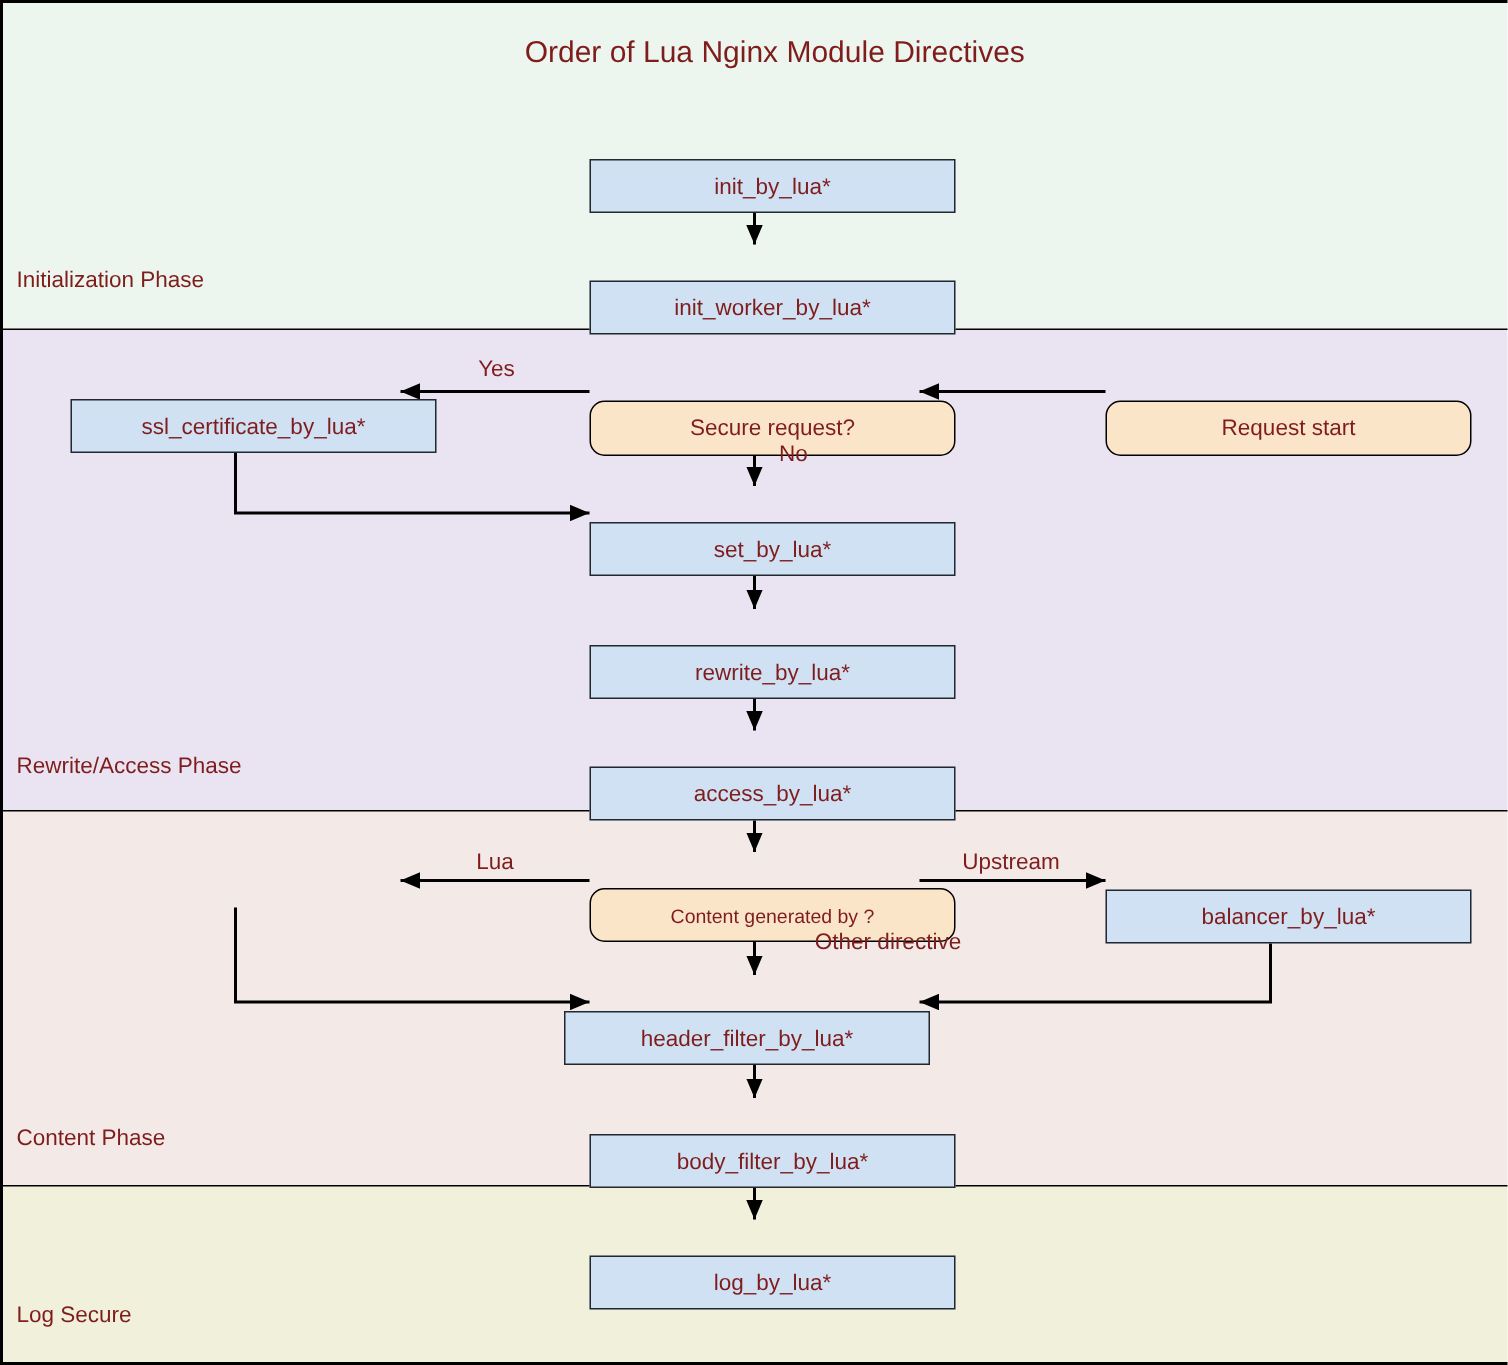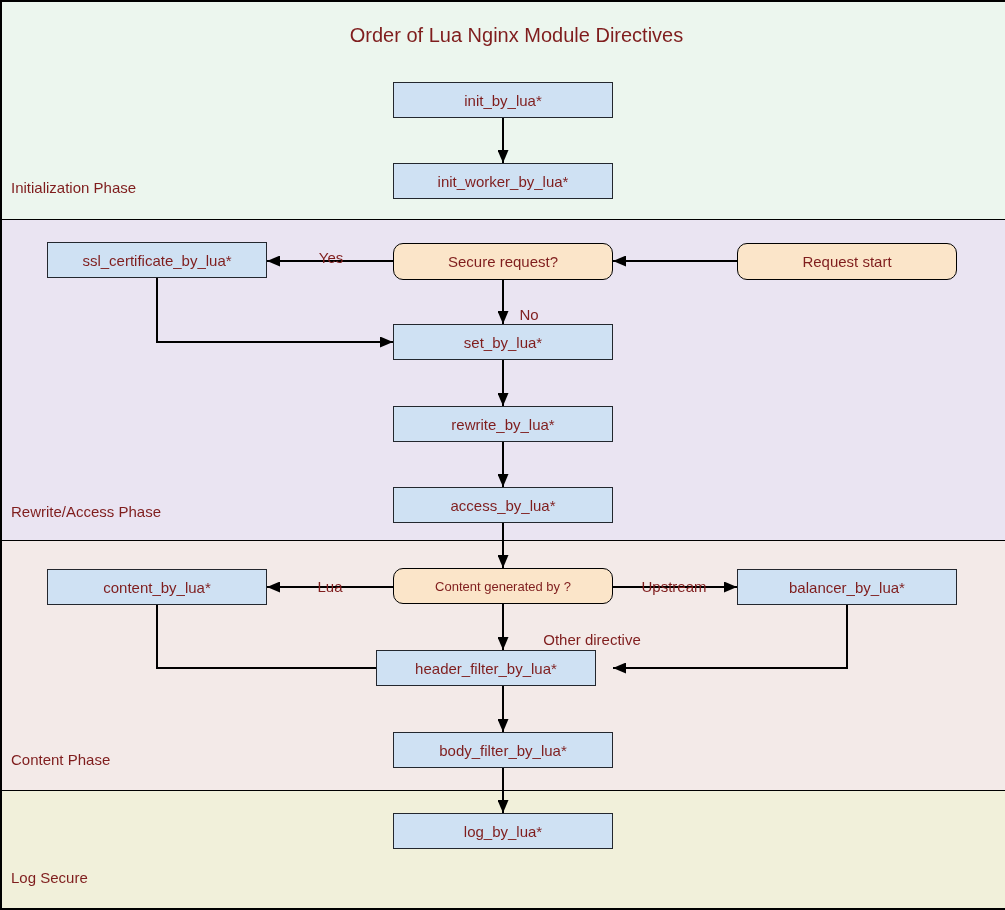--- a/index.html
+++ b/index.html
@@ -21,32 +21,32 @@
   }
   #title{
     position:absolute;top:24px;left:0;width:100%;
     text-align:center;font-size:20px;z-index:10;
   }
   .phase-label{
     position:absolute;left:11px;transform:translateY(-50%);
     font-size:15px;z-index:10;white-space:nowrap;
   }
   .node{
-    position:absolute;width:220px;height:36px;
+    position:absolute;width:244px;height:36px;
     display:flex;align-items:center;justify-content:center;
-    font-size:15px;box-sizing:border-box;z-index:10;white-space:nowrap;
+    font-size:15px;box-sizing:border-box;z-index:10;white-space:nowrap;margin-top:24px;
   }
   .process{background:#cfe1f3;border:1.5px solid #23272e;}
   .rounded{background:#fbe5c9;border:1.5px solid #000;border-radius:10px;}
   .small-text{font-size:13px;}
   #edges{position:absolute;top:0;left:0;z-index:5;}
   .edge{stroke:#000;stroke-width:2;fill:none;}
   .edge-label{
     position:absolute;transform:translate(-50%,-50%);
-    font-size:15px;z-index:12;white-space:nowrap;margin-top:11px;
+    font-size:15px;z-index:12;white-space:nowrap;
   }
 </style>
 </head>
 <body>
 
 <div id="canvas">
 
   <div class="band band-init"></div>
   <div class="band band-rewrite"></div>
   <div class="band band-content"></div>
@@ -91,21 +91,20 @@
   <div class="node process" style="left:393px;top:82px;">init_by_lua*</div>
   <div class="node process" style="left:393px;top:163px;">init_worker_by_lua*</div>
 
   <div class="node process" style="left:47px;top:242px;">ssl_certificate_by_lua*</div>
   <div class="node rounded" style="left:393px;top:243px;height:37px;text-align:right;">Secure request?</div>
   <div class="node rounded" style="left:737px;top:243px;height:37px;">Request start</div>
   <div class="node process" style="left:393px;top:324px;">set_by_lua*</div>
   <div class="node process" style="left:393px;top:406px;">rewrite_by_lua*</div>
   <div class="node process" style="left:393px;top:487px;">access_by_lua*</div>
 
-  <div class="node process" style="left:47px;top:569px;">content_by_lua*</div>
   <div class="node rounded small-text" style="left:393px;top:568px;">Content generated by ?</div>
   <div class="node process" style="left:737px;top:569px;">balancer_by_lua*</div>
   <div class="node process" style="left:376px;top:650px;">header_filter_by_lua*</div>
   <div class="node process" style="left:393px;top:732px;">body_filter_by_lua*</div>
 
   <div class="node process" style="left:393px;top:813px;">log_by_lua*</div>
 
   <div id="outer-border"></div>
 </div>
 

